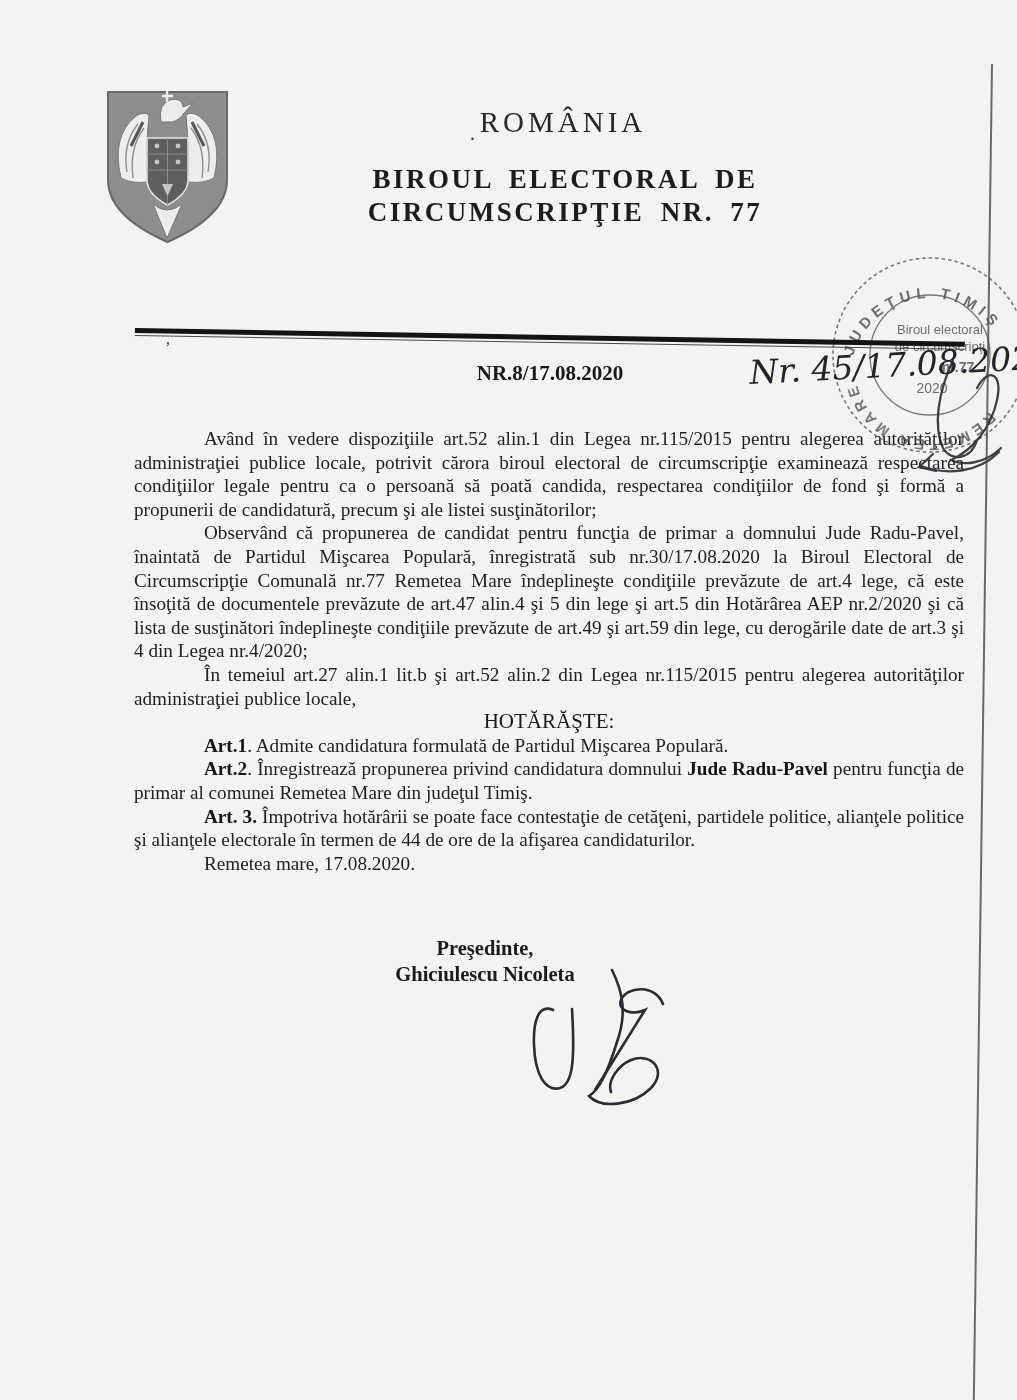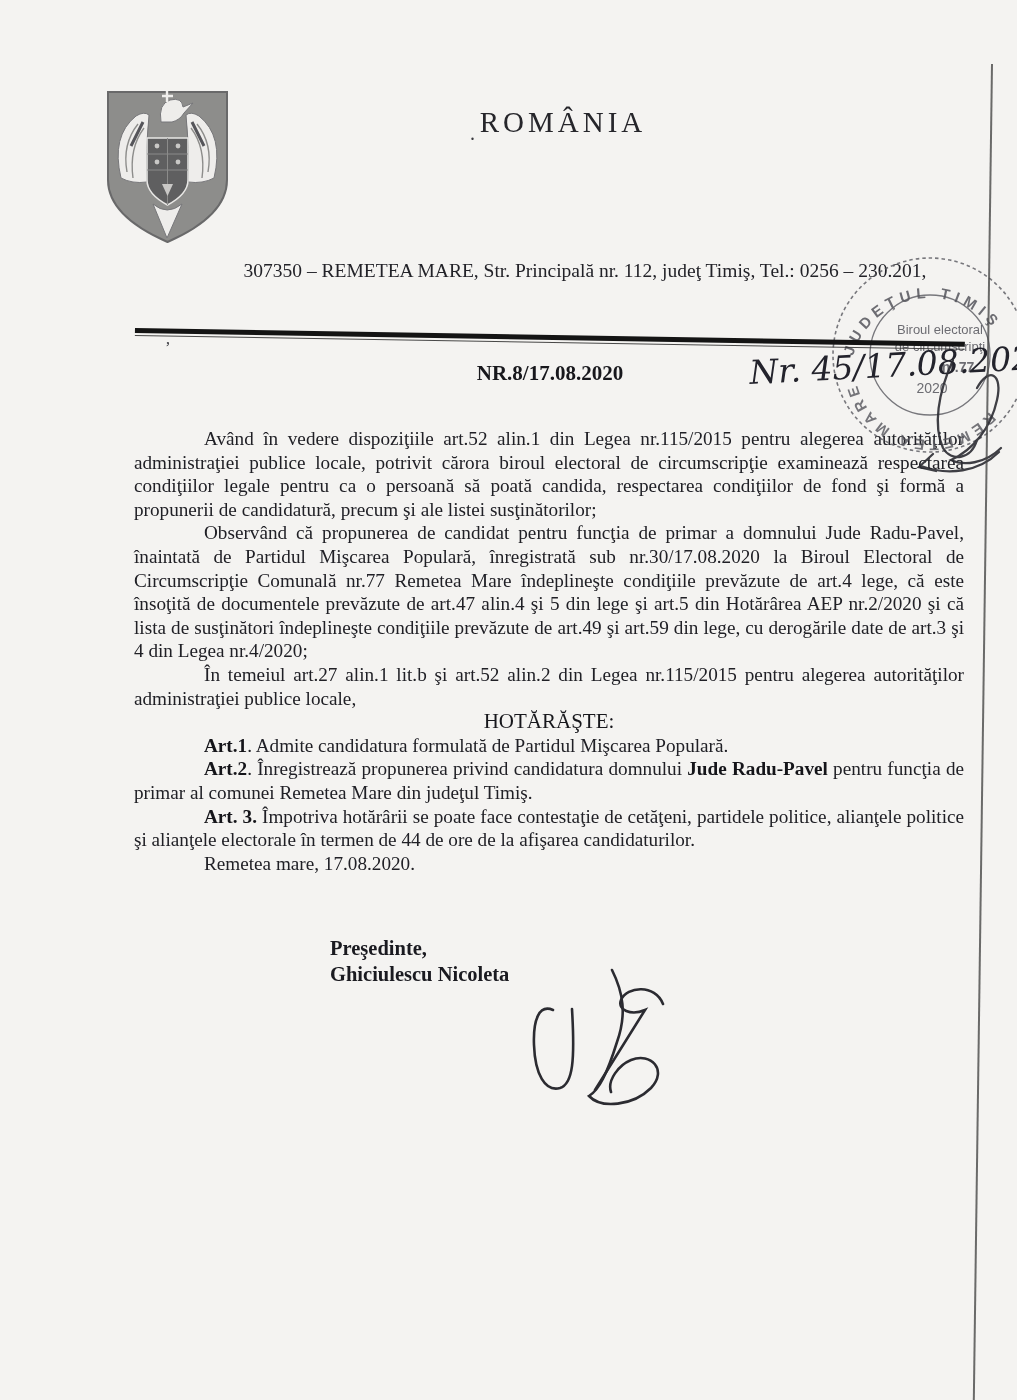--- a/index.html
+++ b/index.html
@@ -44,21 +44,21 @@
   
   .bodytext{left:134px;top:427px;width:830px;font-size:19.2px;
     line-height:23.6px;text-align:justify;color:#202026;}
   .bodytext p{margin:0;text-indent:70px;}
   .decides{margin:23px 0 17px 0;text-align:center;font-weight:normal;
     font-size:21px;text-indent:0 !important;color:#17171c;}
   .bodytext .art b{font-weight:bold;color:#141419;}
   .place-date{text-indent:60px;text-align:left !important;}
 
   
-  .sigblock{left:330px;top:936px;width:310px;
+  .sigblock{left:330px;top:936px;width:310px;text-align:center;
     font-size:20.5px;font-weight:bold;line-height:1.25;color:#1a1a20;}
   .sig-svg{left:515px;top:962px;width:170px;height:150px;z-index:5;}
 
   
   .scanline{left:991px;top:64px;width:2px;height:1336px;background:#474747;
     transform:rotate(0.78deg);transform-origin:top left;opacity:.8;z-index:10;}
 
   svg text{font-family:"Liberation Sans","DejaVu Sans",sans-serif;}
   .handnote text{font-family:"DejaVu Serif",serif;font-style:italic;}
 </style>
@@ -86,22 +86,25 @@
     <path d="M47,66 L88,66 M47,82 L88,82 M67.5,50 L67.5,117" stroke="#8b8b8a" stroke-width="1"></path>
     <circle cx="57" cy="58" r="2.4" fill="#c9c8c6"></circle>
     <circle cx="78" cy="58" r="2.4" fill="#c9c8c6"></circle>
     <circle cx="57" cy="74" r="2.4" fill="#c9c8c6"></circle>
     <circle cx="78" cy="74" r="2.4" fill="#c9c8c6"></circle>
     <path d="M62,96 L73,96 L67.5,108 Z" fill="#c9c8c6"></path>
   </svg>
 
   <div class="abs title-dot">.</div>
   <div class="abs country">ROMÂNIA</div>
+  <div class="abs office">
+    <div>BIROUL ELECTORAL DE</div>
+    <div>CIRCUMSCRIPŢIE NR. 77</div>
+  </div>
   <div class="abs address">
-    <div>307350 – REMETEA MARE, Str. Principală nr. 112,  judeţ Timiş, Tel.: 0256 – 230.201,</div>
   </div>
 
   <svg class="abs stamp-svg" viewBox="0 0 200 215">
     <g opacity="0.78" stroke="#55555c" fill="none">
       <circle cx="110" cy="107" r="97" stroke-width="1.6" stroke-dasharray="3.5 3"></circle>
       <circle cx="110" cy="107" r="60" stroke-width="1.3"></circle>
     </g>
     <defs>
       <path id="arcTop" d="M 30,130 A 80,80 0 1 1 190,130"></path>
       <path id="arcBot" d="M 183,137 A 76,76 0 0 1 37,137"></path>

